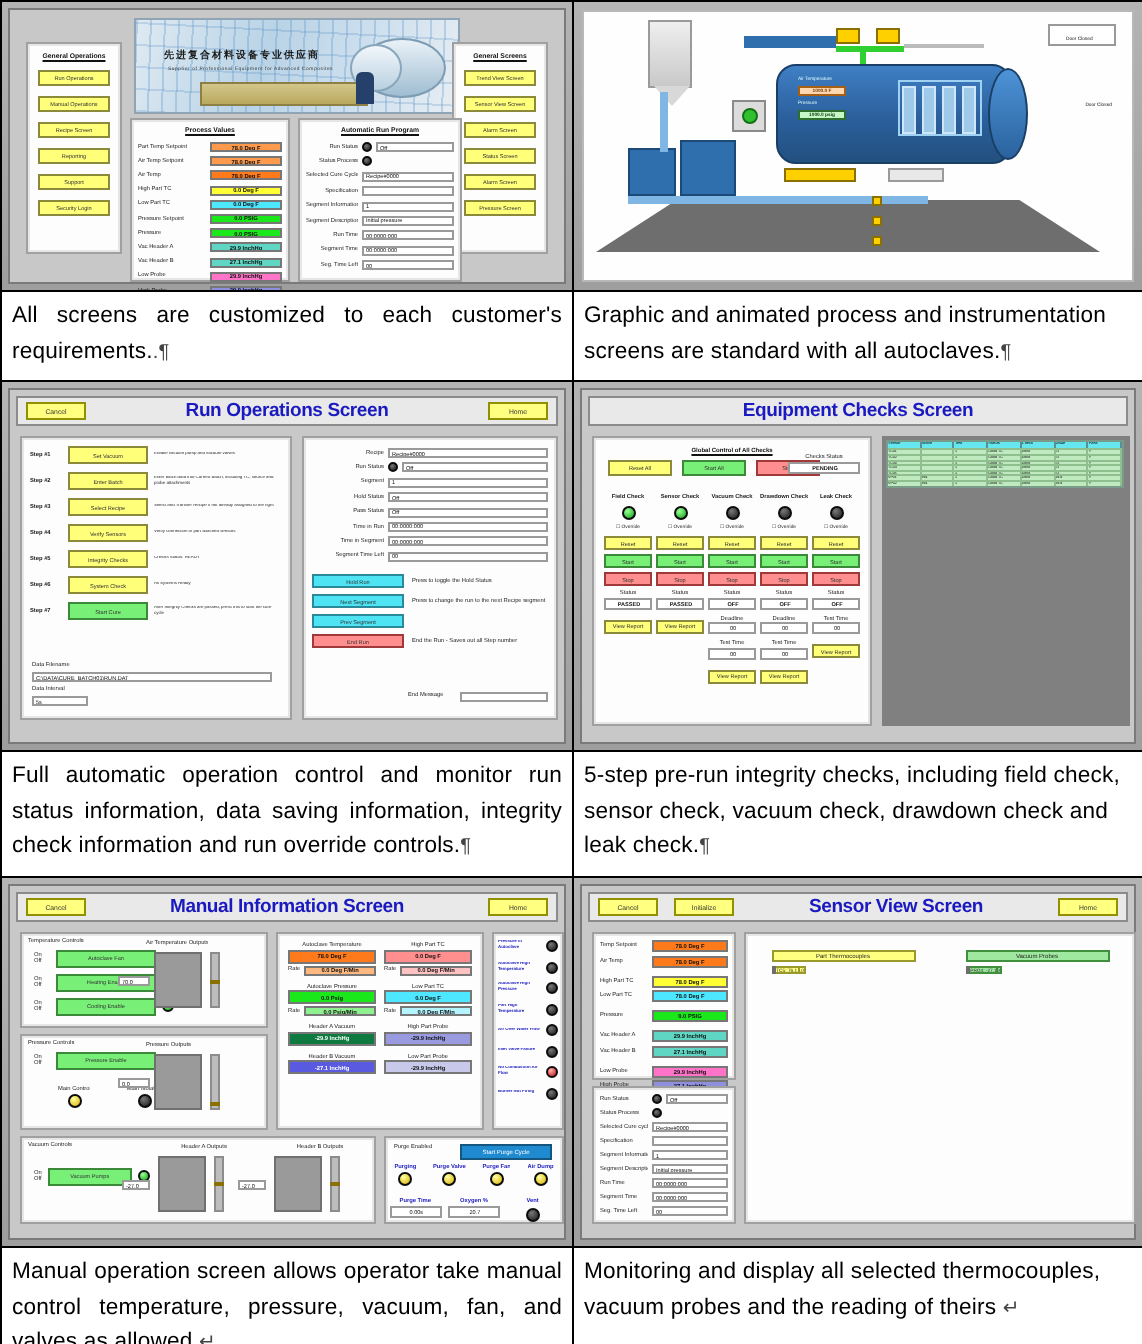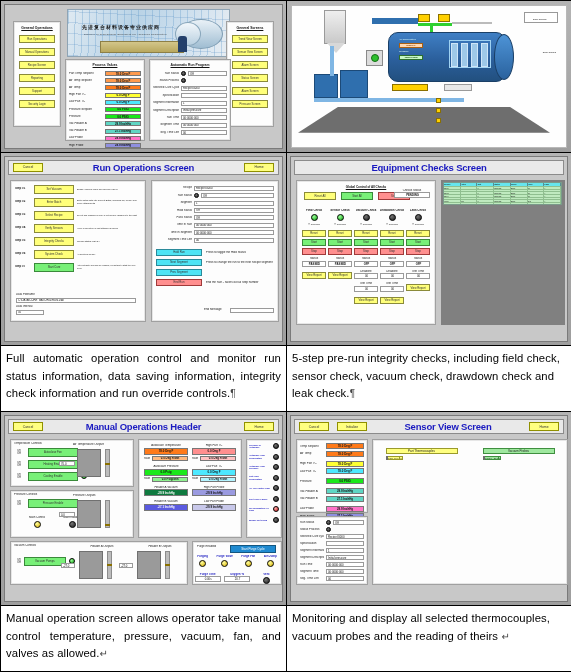--- a/index.html
+++ b/index.html
@@ -409,20 +409,28 @@
 
           <div style="position:absolute;right:8px;top:6px;width:34px;height:11px;background:#fff;border:1px solid #999;">
             <div class="tag" style="left:8px;top:5px;">Door Closed</div>
           </div>
           <div class="tag" style="right:10px;top:45px;">Door Closed</div>
         </div>
       </div>
     </td>
   </tr>
 
+  <tr>
+    <td class="cap" style="height:45px">
+      <span>All screens are customized to each customer's requirements.</span><span class="pilcrow">.¶</span>
+    </td>
+    <td class="cap right" style="height:45px">
+      <span>Graphic and animated process and instrumentation screens are standard with all autoclaves.</span><span class="pilcrow">¶</span>
+    </td>
+  </tr>
 
   <tr>
     <td style="height:185px">
       <div class="shot win">
         <div class="inner">
           <div class="titlebar">
             <div class="tb-btn">Cancel</div>
             <div class="scr-title">Run Operations Screen</div>
             <div class="tb-btn">Home</div>
           </div>
@@ -712,21 +720,21 @@
       <span>5-step pre-run integrity checks, including field check, sensor check, vacuum check, drawdown check and leak check.</span><span class="pilcrow">¶</span>
     </td>
   </tr>
 
   <tr>
     <td style="height:185px">
       <div class="shot win">
         <div class="inner">
           <div class="titlebar">
             <div class="tb-btn">Cancel</div>
-            <div class="scr-title">Manual Operations Header</div>
+            <div class="scr-title">Manual Information Screen</div>
             <div class="tb-btn">Home</div>
           </div>
 
           <div class="panel" style="left:5px;top:23px;width:124px;height:48px;">
             <div class="lbl" style="margin:2px 0 2px 3px;">Temperature Controls</div>
             <div id="temprows">
                   <div style="display: flex; align-items: center; gap: 3px; margin: 0px 0px 3px 6px;">
                     <div class="lbl" style="width: 8px;">On<br>Off</div>
                     <div class="btn green" style="width: 50px; height: 9px;">Autoclave Fan</div>
                     <div class="led g" style="width: 6px; height: 6px;"></div>

